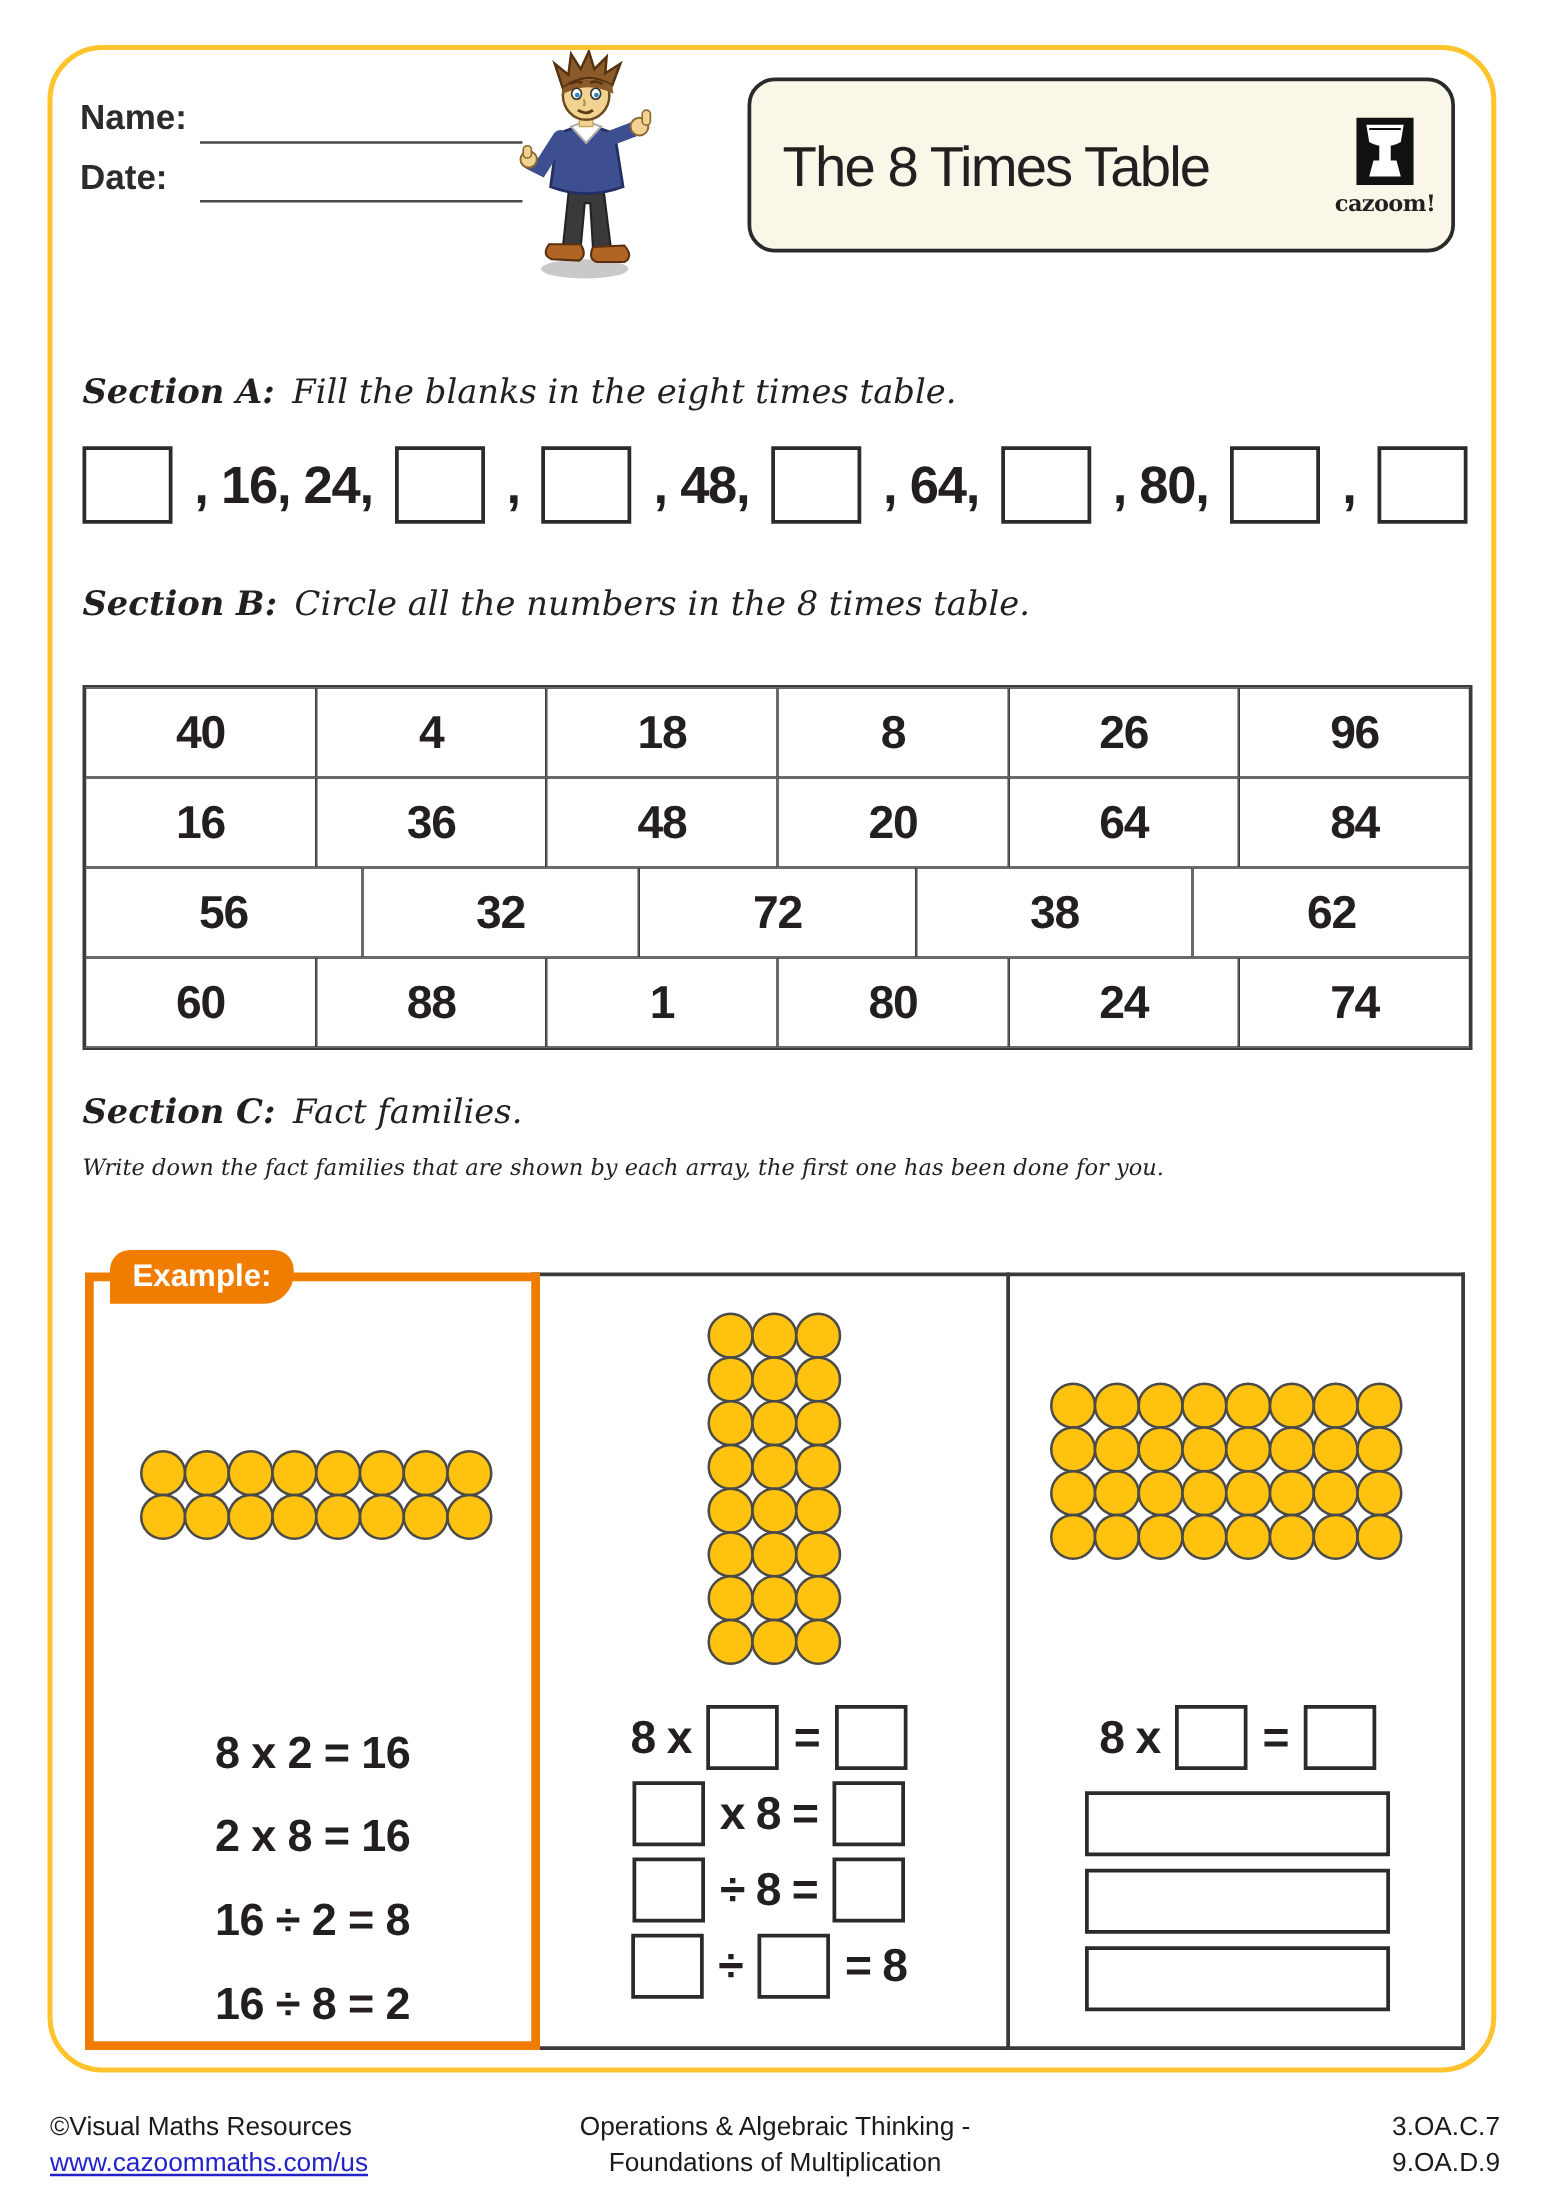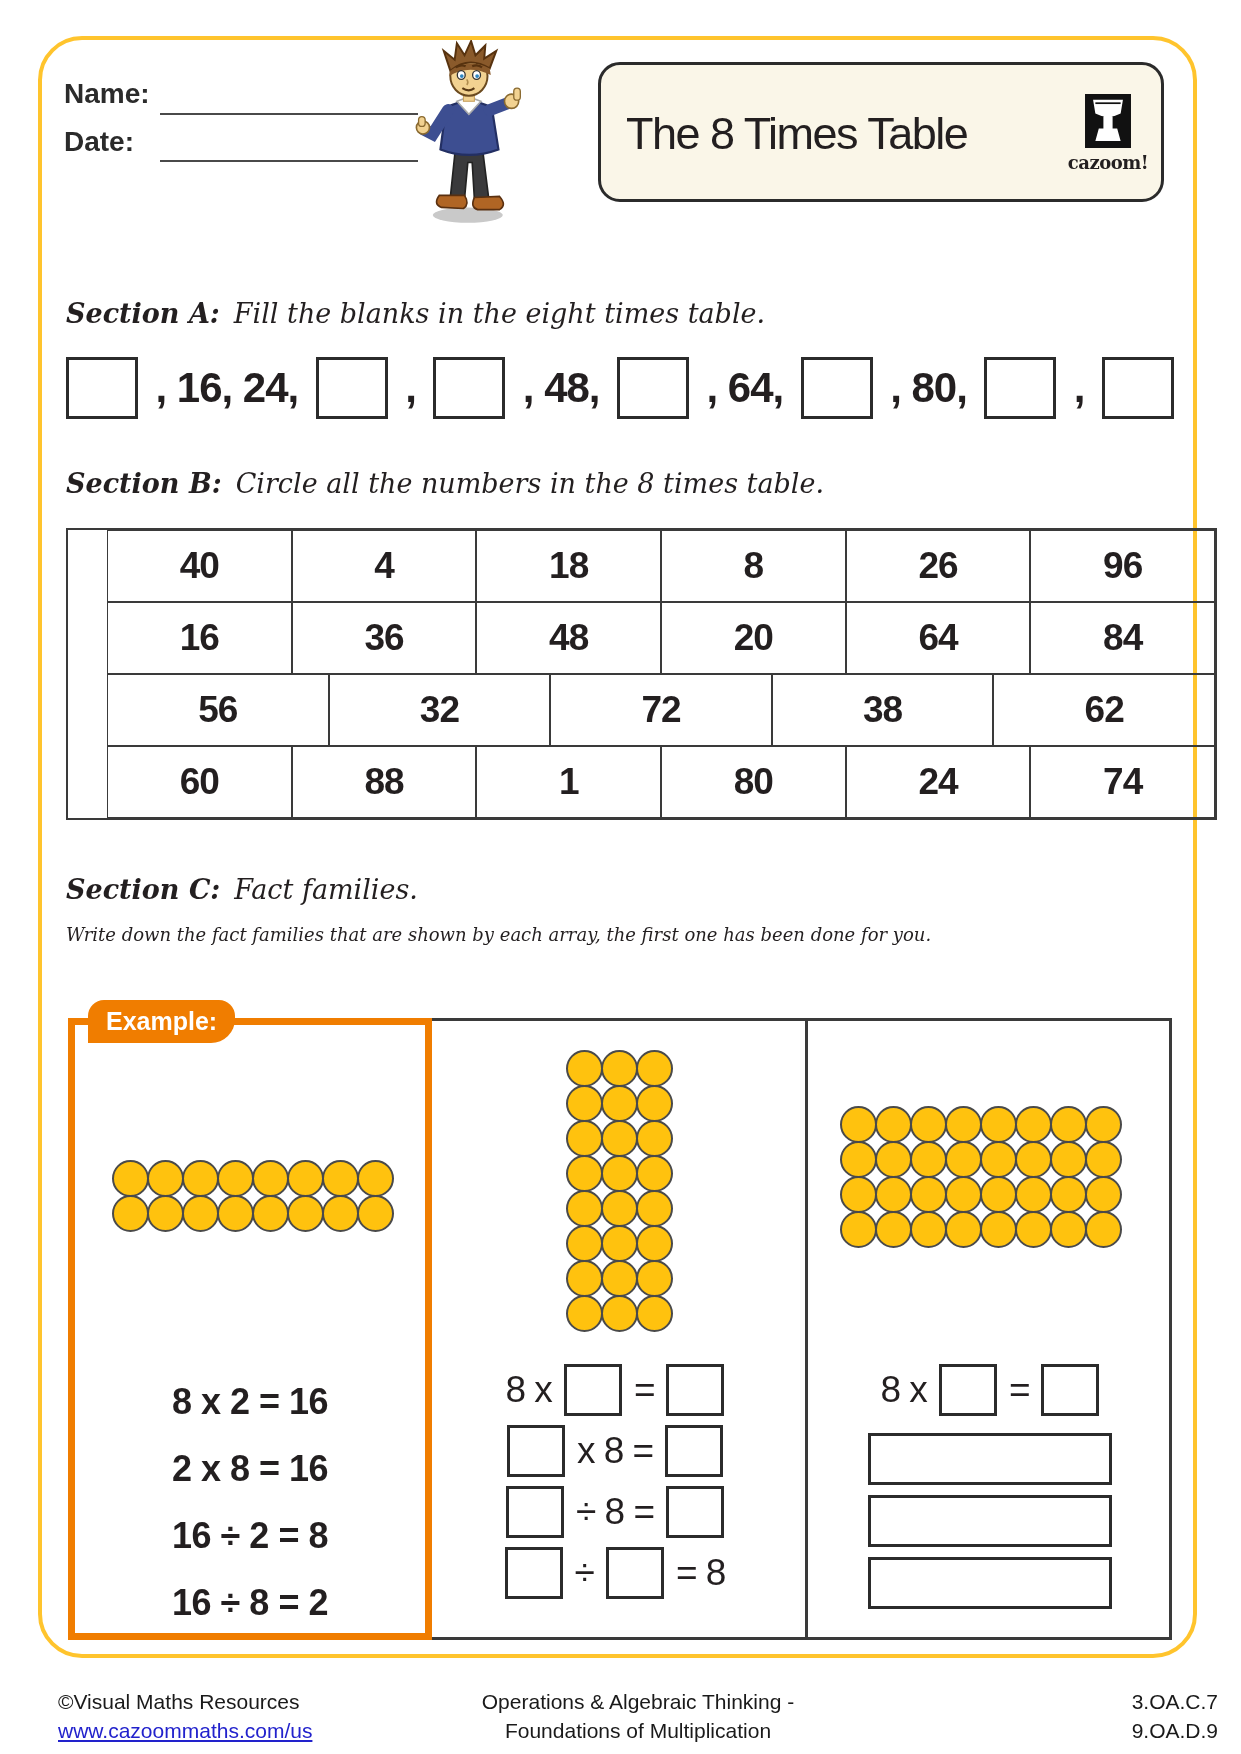--- a/index.html
+++ b/index.html
@@ -20,21 +20,21 @@
   .sec-line{font-family:"DejaVu Serif",serif;font-size:27px;}
   .sec-h{font-weight:bold;font-style:italic;}
   .sec-i{font-style:italic;margin-left:14px;margin-top:26px;}
   .desc{font-family:"DejaVu Serif",serif;font-style:italic;font-size:18px;line-height:37px;width:1090px;}
   
   .seq{left:66px;top:356px;width:1108px;height:64px;display:flex;align-items:center;
        justify-content:space-between;}
   .seq-box{width:72px;height:62px;border:3px solid #2b2b2b;box-sizing:border-box;background:#fff;}
   .seq-txt{font-weight:bold;font-size:42px;letter-spacing:-1px;white-space:pre;}
   
-  .grid{left:66px;top:528px;width:1108px;border:2px solid #3a3a3a;padding-left:39px;}
+  .grid{left:66px;top:548px;width:1108px;border:2px solid #3a3a3a;}
   .grid-row{display:flex;}
   .grid-cell{flex:1;height:70px;border:1.6px solid #3a3a3a;display:flex;align-items:center;
              justify-content:center;font-weight:bold;font-size:37px;letter-spacing:-1px;}
   
   .panels{left:425px;top:1018px;width:747px;height:622px;border:3px solid #3a3a3a;
           border-left:none;box-sizing:border-box;}
   .panel-divider{left:805px;top:1018px;width:3px;height:622px;background:#3a3a3a;}
   .example-box{left:68px;top:1018px;width:364px;height:622px;border:7px solid var(--orange);
                box-sizing:border-box;}
   .example-tab{left:88px;top:1000px;height:43px;padding:0 18px;background:var(--orange);
@@ -45,25 +45,25 @@
   .dot-row{height:35px;}
   .dot{display:inline-block;width:37px;height:37px;border-radius:50%;background:var(--dot);
        border:2px solid #4a4a4a;box-sizing:border-box;margin-right:-2px;}
   
   .ex-eqs{left:68px;top:1372px;width:364px;text-align:center;}
   .ex-eq{font-weight:bold;font-size:36px;letter-spacing:-0.5px;height:67px;line-height:60px;}
   .eq-col{display:flex;flex-direction:column;align-items:center;}
   .eq-col-mid{left:425px;top:1364px;width:380px;}
   .eq-col-right{left:808px;top:1364px;width:364px;}
   .eq-row{display:flex;align-items:center;gap:12px;margin-bottom:9px;justify-content:center;}
-  .eq-txt{font-weight:normal;font-size:37px;letter-spacing:-1px;white-space:pre;}
+  .eq-txt{font-weight:bold;font-size:37px;letter-spacing:-1px;white-space:pre;}
   .eq-box{width:58px;height:52px;border:3px solid #2b2b2b;box-sizing:border-box;background:#fff;}
   .ans-line{width:244px;height:52px;border:3px solid #2b2b2b;box-sizing:border-box;margin-bottom:10px;}
   
-  .foot{font-size:21px;color:#1a1a1a;line-height:29px;margin-left:18px;}
+  .foot{font-size:21px;color:#1a1a1a;line-height:29px;}
   .foot-center{left:370px;top:1687px;width:500px;text-align:center;}
   .foot-right{left:1000px;top:1687px;width:200px;text-align:right;}
   .foot-left{left:40px;top:1687px;}
   .link{color:var(--link);text-decoration:underline;cursor:pointer;}
 </style>
 </head>
 <body>
 
 <div class="page" style="--gold: #FFC42D; --orange: #F07D00; --dot: #FFC20E; --cream: #FAF6E8; --link: #2222CC;">
 

